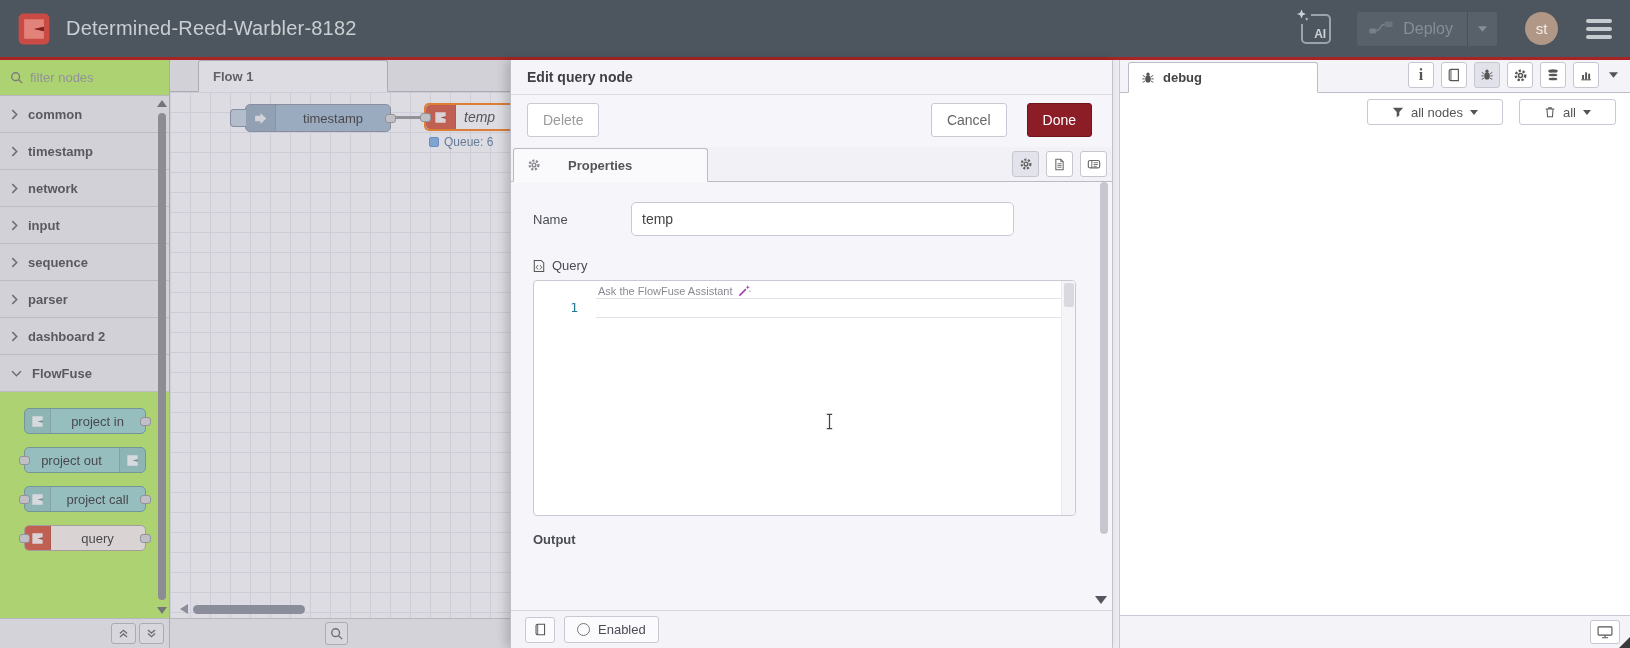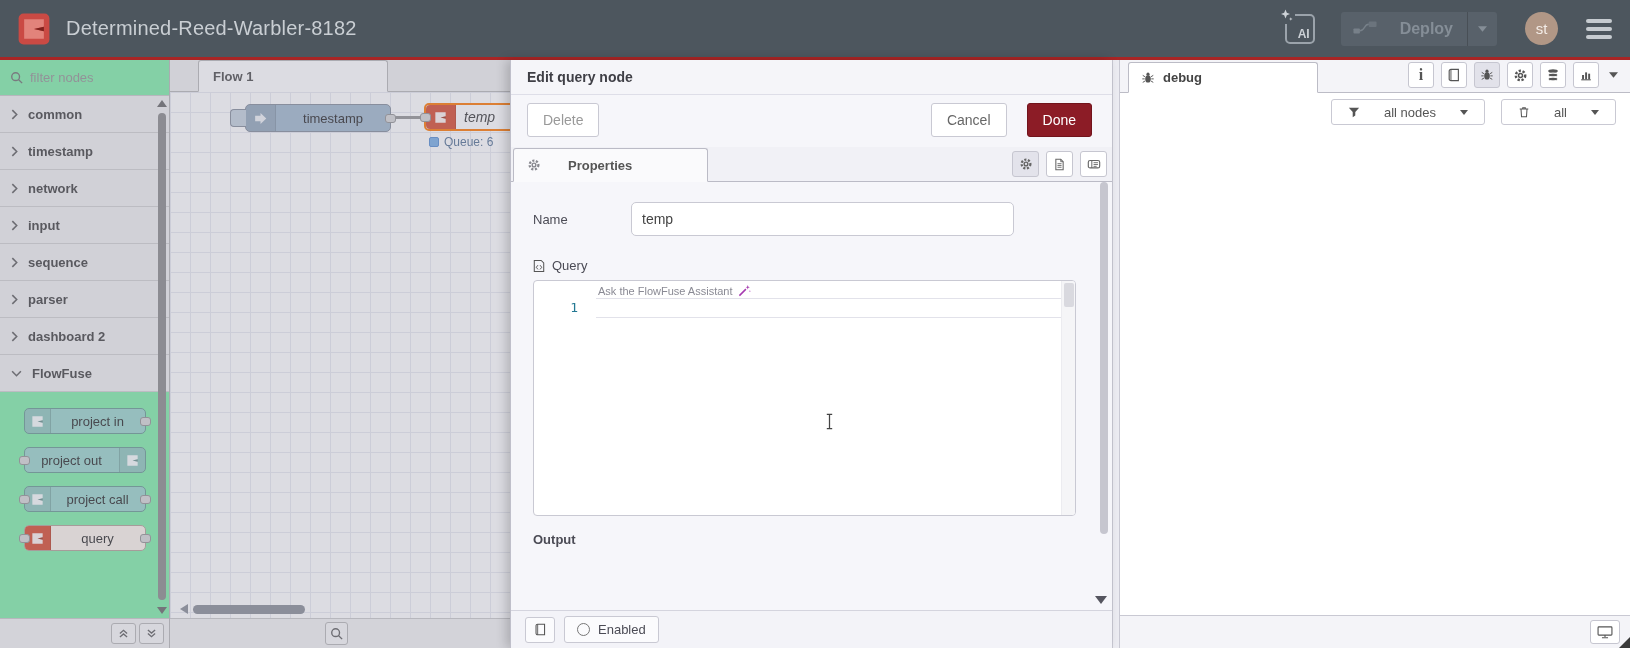--- a/index.html
+++ b/index.html
@@ -15,32 +15,32 @@
   
   .header{height:60px; background:var(--header-bg); border-bottom:3px solid var(--header-red);
           display:flex; align-items:center; padding:0 18px;}
   .logo{width:32px;height:32px;margin-right:16px;flex:0 0 auto;}
   .hdr-title{font-size:20px;color:#c9ced3;letter-spacing:.2px;}
   .hdr-spacer{flex:1;}
   .ai-btn{position:relative;width:30px;height:30px;border:2px solid #9ba3ab;border-radius:5px;margin-right:26px;cursor:pointer;}
   .ai-btn .ai-label{position:absolute;right:3px;bottom:1px;font-size:12px;font-weight:bold;color:#ccd1d6;}
   .ai-btn .sparkle{position:absolute;top:-8px;left:-8px;background:var(--header-bg);padding:1px;line-height:0;}
   .deploy{display:flex;align-items:center;background:#58616a;border-radius:3px;height:34px;margin-right:28px;cursor:default;}
-  .deploy .dp-main{display:flex;align-items:flex-start;gap:23px;padding:0 14px 0 12px;font-weight:bold;}
+  .deploy .dp-main{display:flex;align-items:flex-start;gap:10px;padding:0 14px 0 12px;}
   .deploy .dp-label{font-size:16px;color:#858e97;}
   .deploy .dp-caret{border-left:1px solid rgba(0,0,0,.18);height:34px;display:flex;align-items:center;padding:0 10px;color:#858e97;}
   .avatar{width:33px;height:33px;border-radius:50%;background:#b19786;color:#f3ece7;display:flex;align-items:center;justify-content:center;font-size:15px;margin-right:28px;cursor:pointer;}
   .burger{display:flex;flex-direction:column;gap:4px;cursor:pointer;}
   .burger i{display:block;width:26px;height:4px;border-radius:2px;background:#c6cbd0;}
 
   
   .body{display:flex; height:588px;}
 
   
-  .palette{width:170px;background:#86efac;border-right:1px solid #bbb;display:flex;flex-direction:column;position:relative;}
+  .palette{width:170px;background:#bef264;border-right:1px solid #bbb;display:flex;flex-direction:column;position:relative;}
   .pal-search{height:36px;border-bottom:1px solid #ccc;display:flex;align-items:center;gap:7px;padding:0 10px;color:#777;}
   .pal-search input{border:none;outline:none;background:transparent;font-size:13px;width:110px;color:#555;font-family:inherit;}
   .pal-search input::placeholder{color:#999;}
   .pal-cats{flex:0 0 auto;}
   .pal-cat{height:37px;border-bottom:1px solid #d3d3d3;display:flex;align-items:center;gap:10px;padding-left:11px;cursor:pointer;background:#f0f0f0;}
   .pal-cat .cat-label{font-weight:bold;font-size:13px;color:#4a4a4a;}
   .pal-cat .chev{color:#666;line-height:0;}
   .pal-nodes{flex:1;padding-top:16px;display:flex;flex-direction:column;gap:13px;align-items:center;}
   .pal-node{position:relative;width:122px;height:26px;border-radius:5px;display:flex;align-items:center;cursor:grab;}
   .pal-node .nlabel{flex:1;text-align:center;font-size:13px;color:#333;}
@@ -91,21 +91,21 @@
   .sep{width:8px;background:#ececf2;border-left:1px solid #c9c9d3;border-right:1px solid #c9c9d3;cursor:col-resize;}
   .debug{flex:1;display:flex;flex-direction:column;background:#fff;position:relative;text-align:center;}
   .dbg-toolbar{height:33px;background:#f4f4f8;border-bottom:1px solid #bcbcc6;display:flex;align-items:flex-end;position:relative;}
   .dbg-tab{margin-left:8px;width:190px;height:31px;background:#fff;border:1px solid #bcbcc6;border-bottom:1px solid #fff;border-radius:3px 3px 0 0;display:flex;align-items:center;gap:8px;padding-left:12px;margin-bottom:-1px;cursor:pointer;}
   .dbg-tab .tlabel{font-weight:bold;font-size:13px;color:#444;}
   .dbg-icons{margin-left:auto;display:flex;align-items:center;gap:7px;padding:0 12px 4px 0;}
   .icon-btn{width:26px;height:26px;border:1px solid #c6c6d0;background:#fff;border-radius:3px;display:flex;align-items:center;justify-content:center;color:#555;cursor:pointer;}
   .icon-btn.active{background:#e2e2ea;}
   .caret-plain{color:#555;cursor:pointer;display:flex;align-items:center;padding-left:3px;}
   .dbg-filterrow{height:38px;display:flex;align-items:center;justify-content:flex-end;gap:16px;padding-right:14px;background:#fff;}
-  .pill-btn{height:26px;border:1px solid #c9c9d3;background:#fff;border-radius:3px;display:flex;align-items:center;gap:24px;padding:0 16px;color:#555;font-size:13px;cursor:pointer;}
+  .pill-btn{height:26px;border:1px solid #c9c9d3;background:#fff;border-radius:3px;display:flex;align-items:center;gap:7px;padding:0 24px;color:#555;font-size:13px;cursor:pointer;}
   .dbg-body{flex:1;background:#fff;}
   .dbg-footer{height:33px;background:#f4f4f8;border-top:1px solid #c9c9d3;display:flex;align-items:center;justify-content:flex-end;padding-right:10px;position:relative;}
   .grip{position:absolute;right:0;bottom:0;width:0;height:0;border-left:11px solid transparent;border-bottom:11px solid #3a3a3a;cursor:nwse-resize;}
 
   
   .tray{position:absolute;left:510px;top:60px;width:602px;height:588px;background:#f6f6fa;z-index:40;
         border-left:1px solid #bfbfca;box-shadow:-4px 0 10px rgba(0,0,0,.18);display:flex;flex-direction:column;}
   .tray-header{padding:9px 16px;background:#f5f5f9;border-bottom:1px solid #dedee8;}
   .tray-title{font-weight:bold;font-size:14px;color:#3f3f46;}
   .tray-toolbar{display:flex;align-items:center;padding:8px 20px 10px 16px;gap:20px;}

